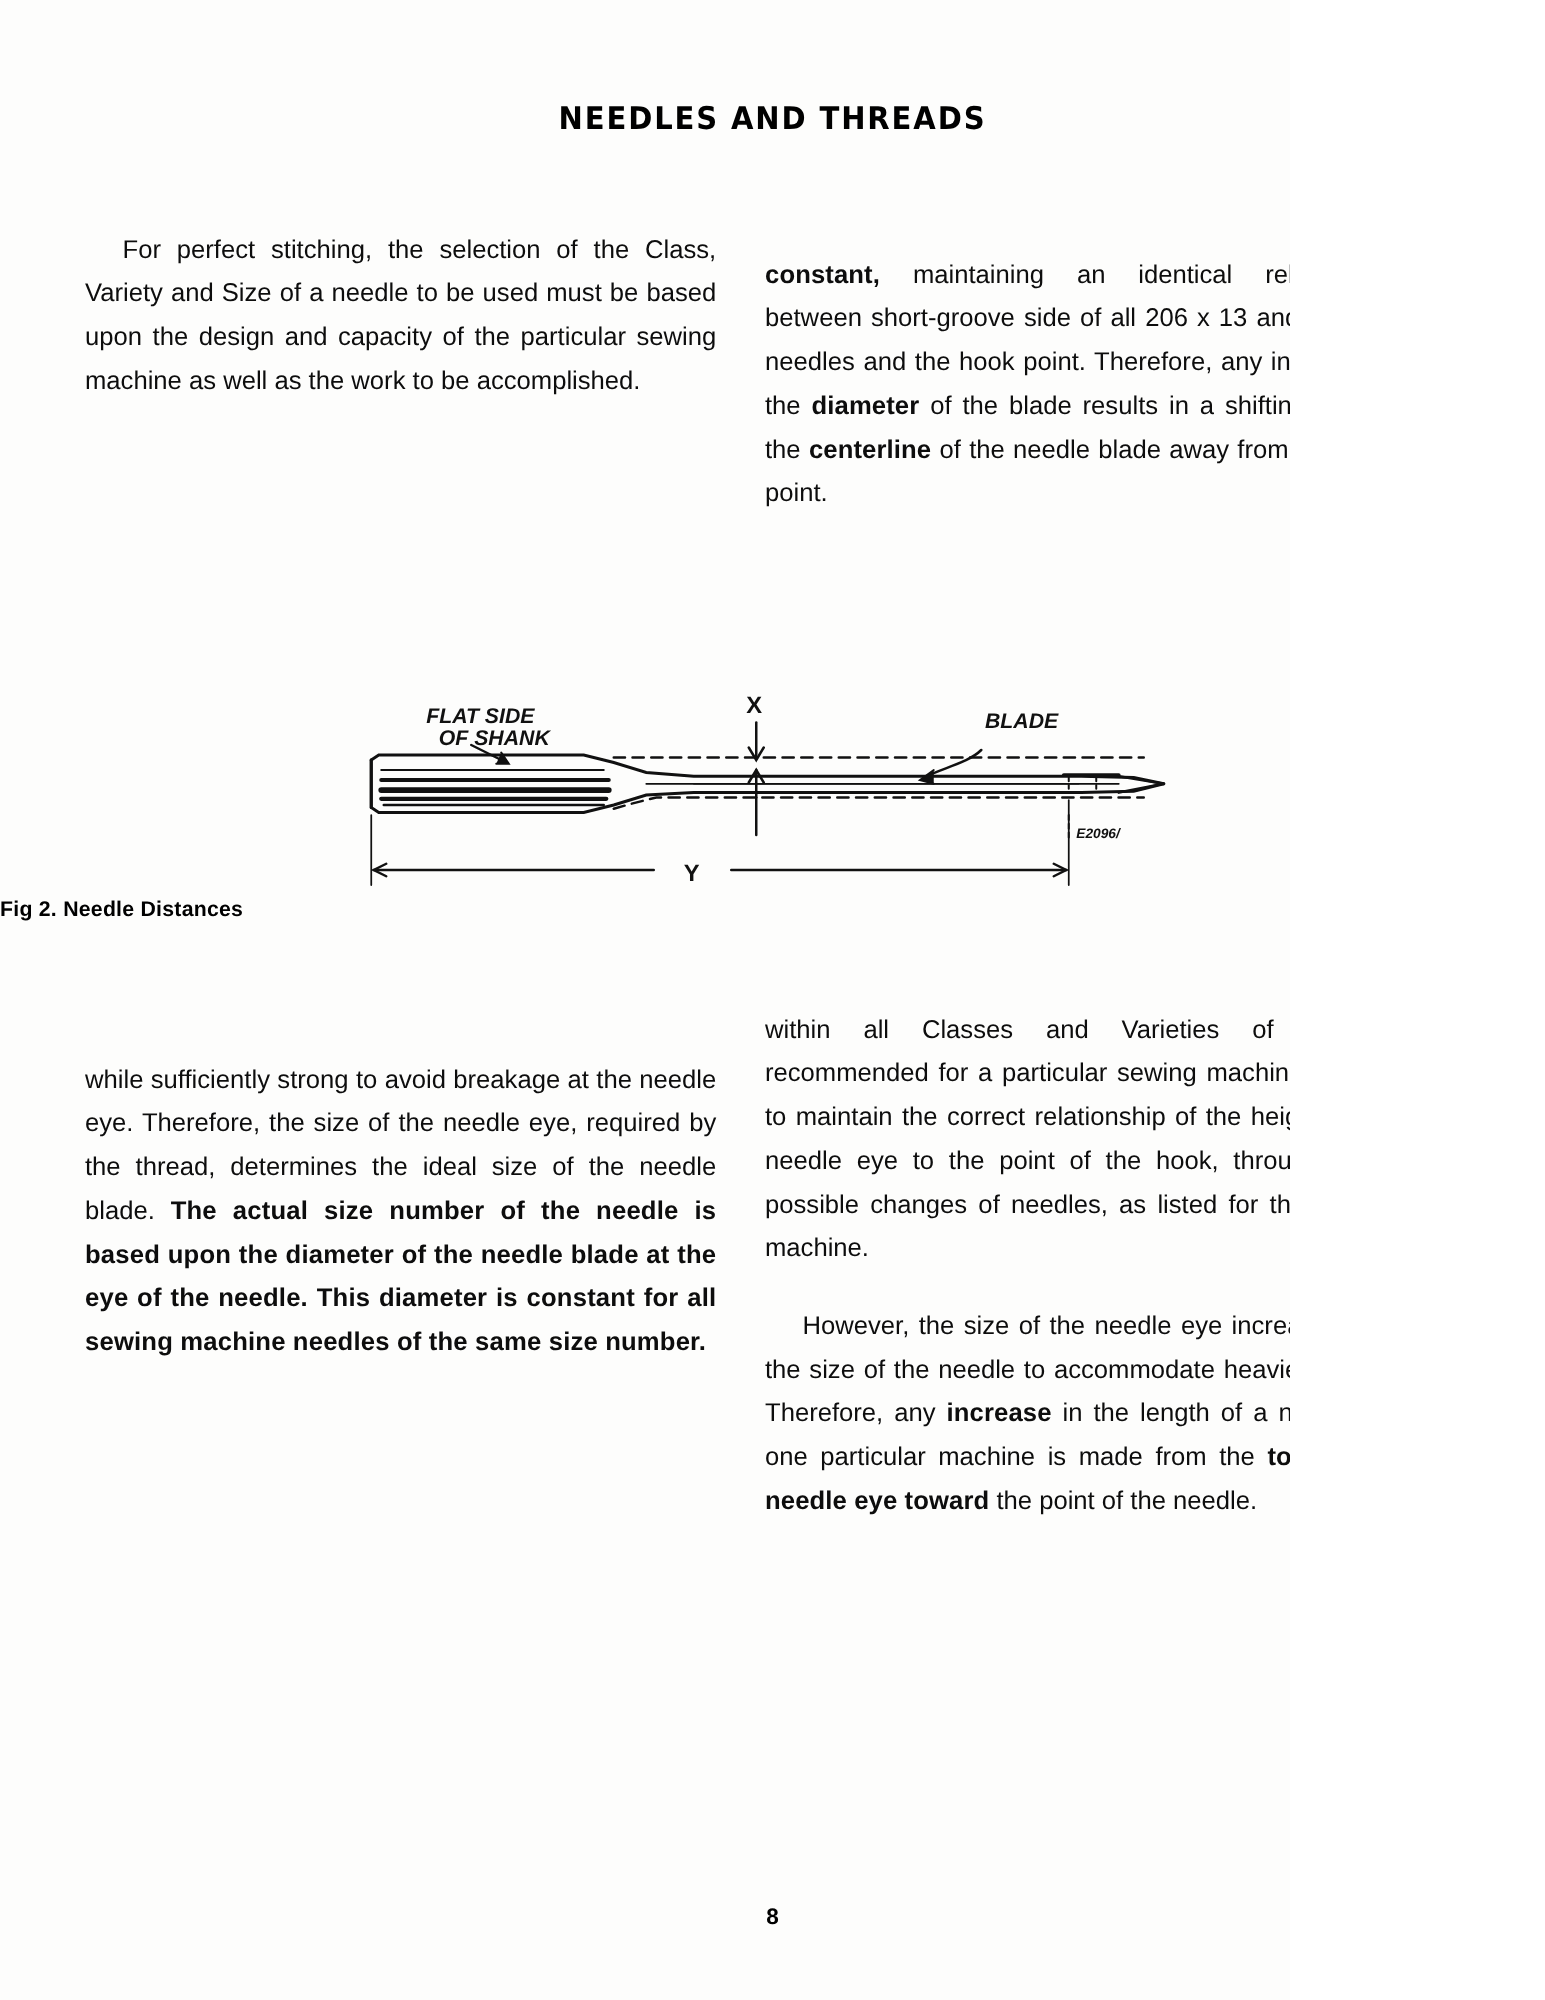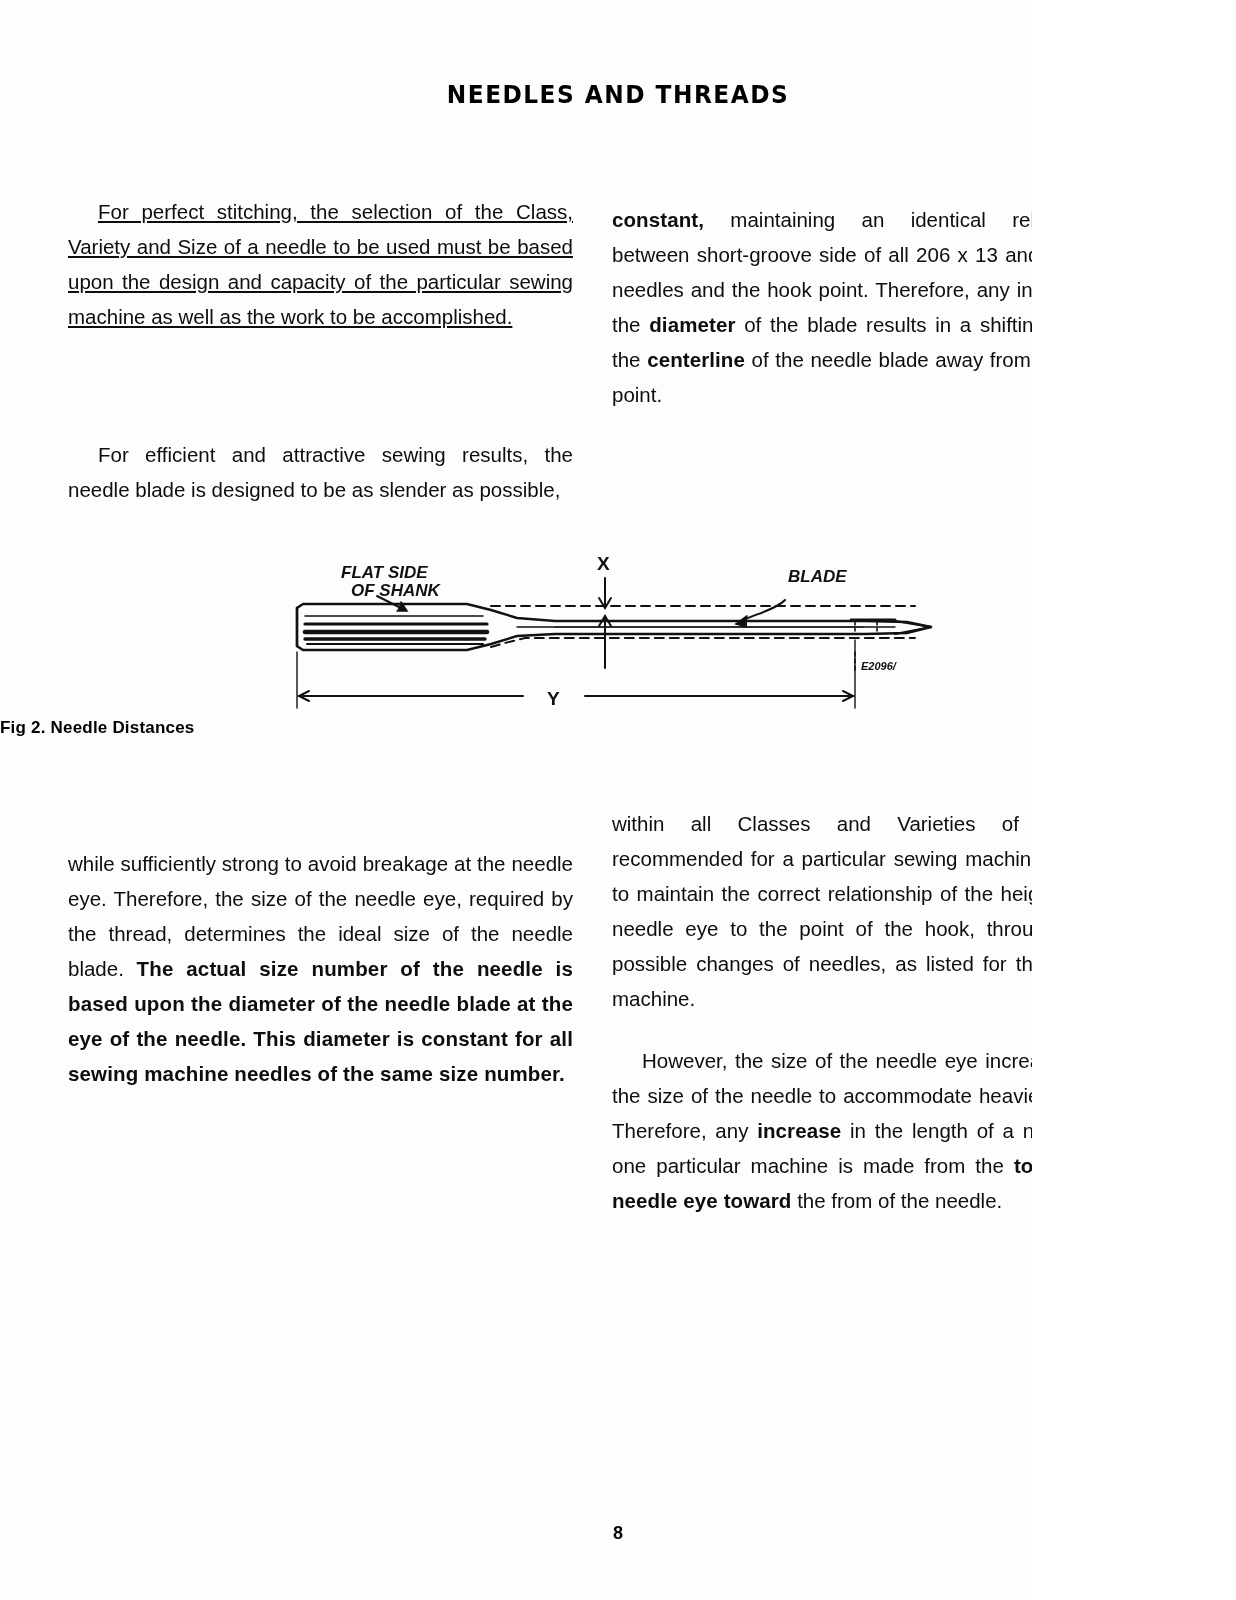--- a/index.html
+++ b/index.html
@@ -40,21 +40,21 @@
     position: absolute;
     width: 505px;
     font-size: 20.5px;
     line-height: 35px;
     color: #0d0d0d;
     text-align: justify;
   }
   .col-left  { left: 68px; }
   .col-right { left: 612px; }
 
-  .block-top-left   { top: 194px; text-decoration: underline; }
+  .block-top-left   { top: 182px; }
   .block-top-right  { top: 202px; }
   .block-mid-left   { top: 437px; }
   .block-bot-left   { top: 806px; margin-top: 40px; }
   .block-bot-right  { top: 806px; }
 
   p {
     margin: 0 0 0 0;
     text-align: justify;
     text-justify: inter-word;
   }
@@ -125,23 +125,20 @@
 <body>
 
 <div class="page">
 
   <div class="page-title">NEEDLES AND THREADS</div>
 
   <div class="col col-left block-top-left">
     <p class="indent">For perfect stitching, the selection of the Class, Variety and Size of a needle to be used must be based upon the design and capacity of the particular sewing machine as well as the work to be accomplished.</p>
   </div>
 
-  <div class="col col-left block-mid-left">
-    <p class="indent">For efficient and attractive sewing results, the needle blade is designed to be as slender as possible,</p>
-  </div>
 
   <div class="col col-right block-top-right">
     <p><b>constant,</b><span> maintaining an identical relationship between short-groove side of all 206 x 13 and 306 x 1 needles and the hook point. Therefore, any increase in the </span><b>diameter</b><span> of the blade results in a shifting of only the </span><b>centerline</b><span> of the needle blade away from the hook point.</span></p>
 
   </div>
 
   <div class="figure">
     <svg width="700" height="200" viewBox="0 0 700 200" xmlns="http://www.w3.org/2000/svg">
       <g stroke="#111" fill="none" stroke-width="2.2" stroke-linecap="round">
 
@@ -204,21 +201,21 @@
   <div class="fig-caption">Fig 2. Needle Distances</div>
 
   <div class="col col-left block-bot-left">
     <p><span>while sufficiently strong to avoid breakage at the needle eye. Therefore, the size of the needle eye, required by the thread, determines the ideal size of the needle blade. </span><b class="bold-block">The actual size number of the needle is based upon the diameter of the needle blade at the eye of the needle. This diameter is constant for all sewing machine needles of the same size number.</b></p>
 
   </div>
 
   <div class="col col-right block-bot-right">
     <p>within all Classes and Varieties of needles recommended for a particular sewing machine. This is to maintain the correct relationship of the height of the needle eye to the point of the hook, throughout all possible changes of needles, as listed for the sewing machine.</p>
 
-    <p class="indent"><span>However, the size of the needle eye increases with the size of the needle to accommodate heavier thread. Therefore, any </span><b>increase</b><span> in the length of a needle for one particular machine is made from the </span><b>top of the needle eye toward</b><span> the from of the needle.</span></p>
+    <p class="indent"><span>However, the size of the needle eye increases with the size of the needle to accommodate heavier thread. Therefore, any </span><b>increase</b><span> in the length of a needle for one particular machine is made from the </span><b>top of the needle eye toward</b><span> the point of the needle.</span></p>
   </div>
 
   <div class="page-number">8</div>
 
   <div class="margin-mark mm1">)</div>
   <div class="margin-mark mm2">)</div>
   <div class="margin-mark mm3">)</div>
   <div class="speck sp1"></div>
   <div class="speck sp2"></div>
   <div class="speck sp3"></div>

